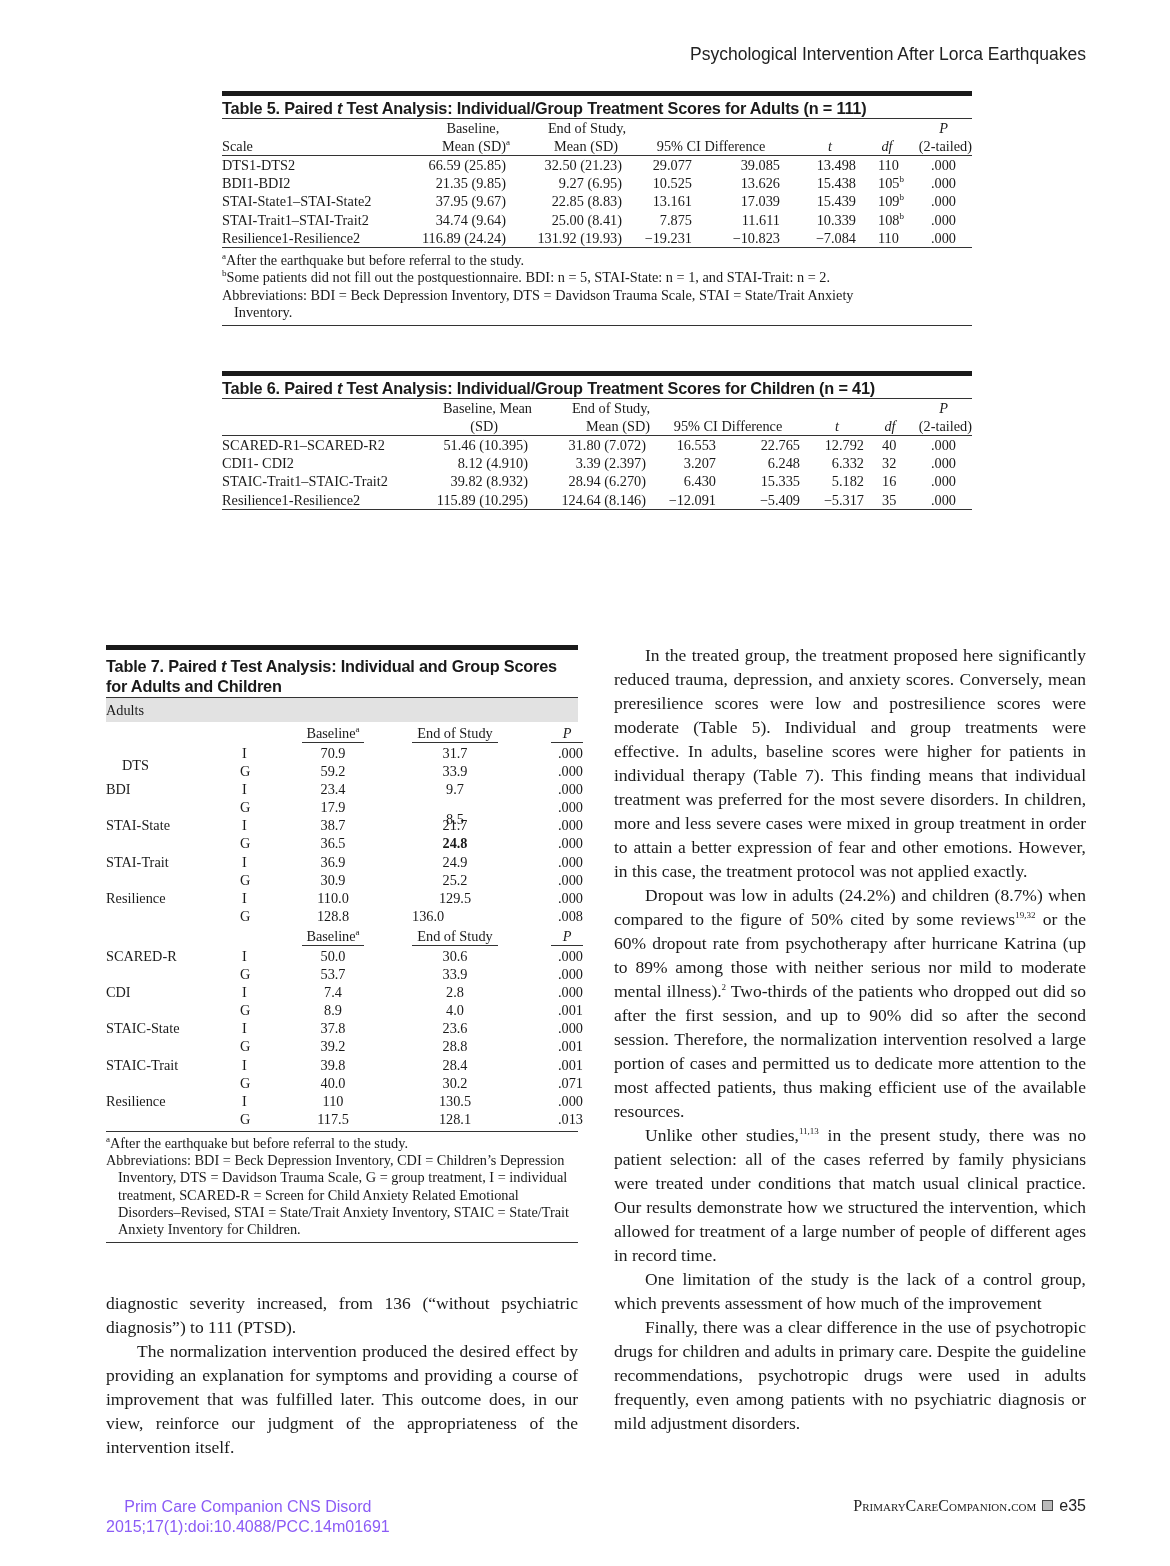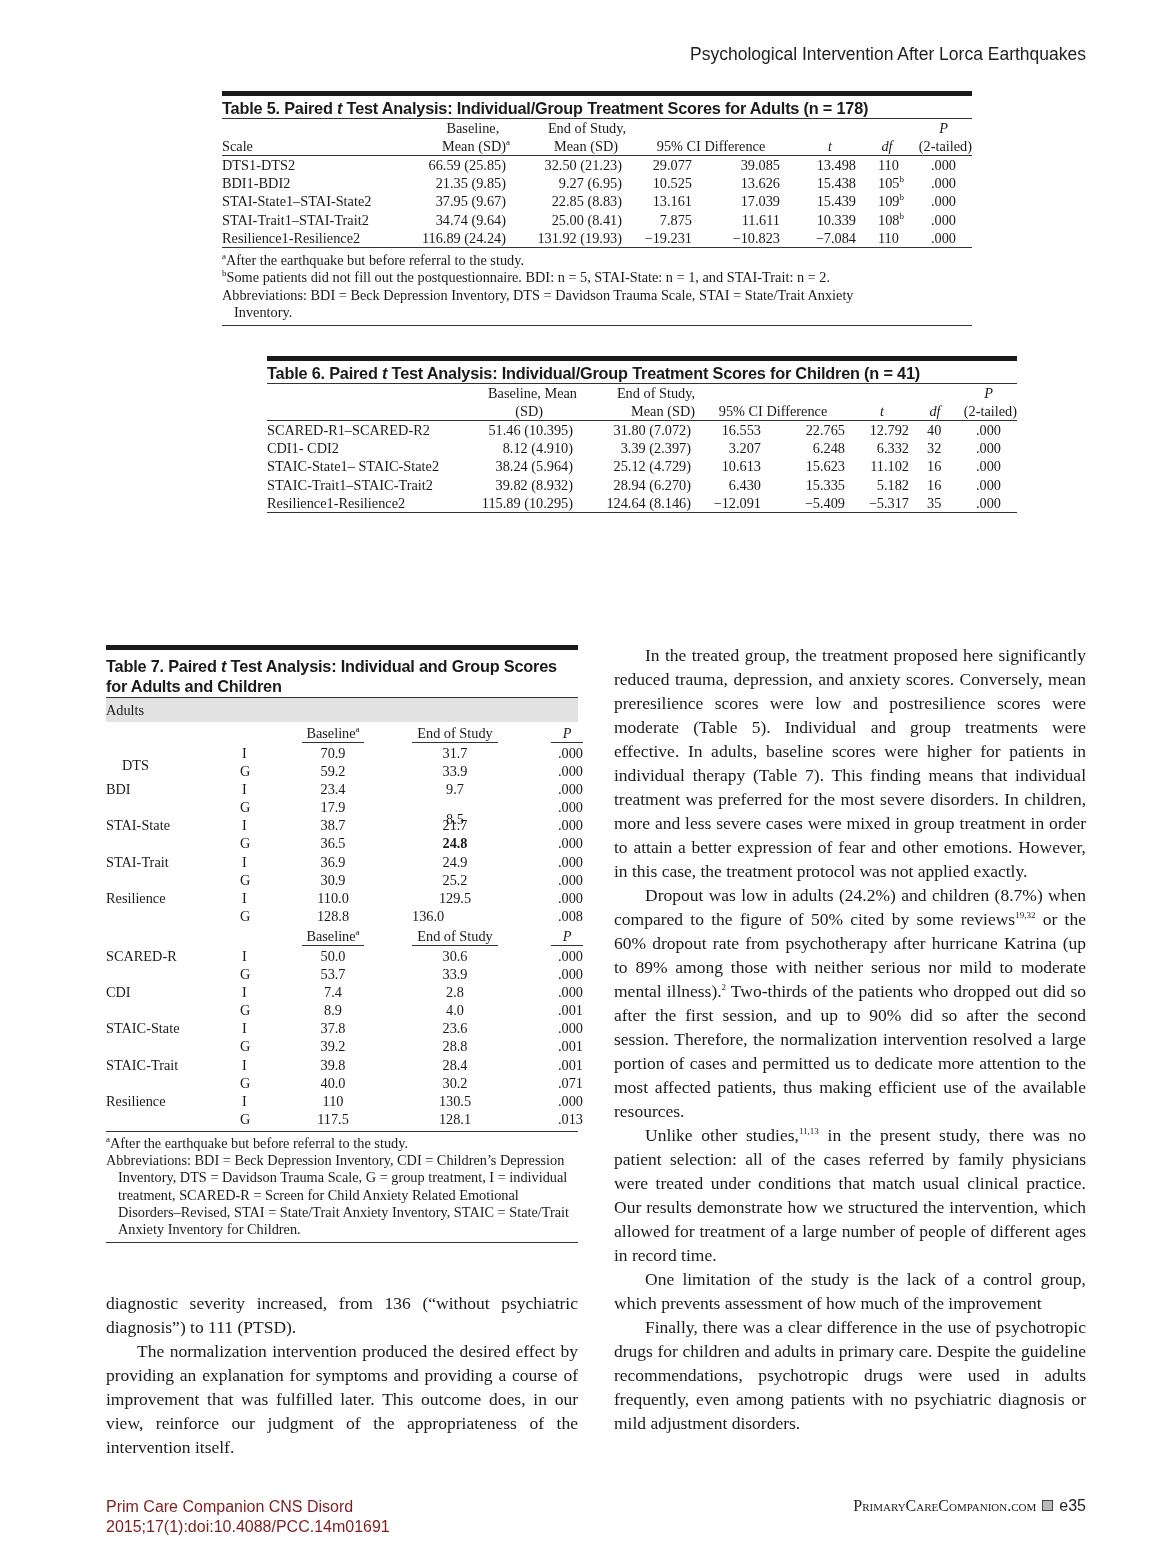--- a/index.html
+++ b/index.html
@@ -34,33 +34,33 @@
   .t7 .fn { border-top:1px solid #333; border-bottom:1px solid #333; margin-top:3px; padding:3px 0 3px 0; font-size:14.3px; line-height:17.3px; }
   .t7 .fn .hang { padding-left:12px; text-indent:-12px; }
 
   
   .col { position:absolute; font-size:17.5px; line-height:24px; text-align:justify; }
   .col p { margin:0; text-indent:0; }
   .col p.ind { text-indent:31px; }
   .col-left { left:106px; top:1291px; width:472px; }
   .col-right { left:614px; top:643px; width:472px; }
 
-  .footer-left { position:absolute; left:106px; top:1497px; font-size:16px; line-height:20px; color:#7f1d1d; }
+  .footer-left { position:absolute; left:106px; top:1497px; font-size:16px; line-height:20px; color:#8b5cf6;text-align:center; }
   .footer-right { position:absolute; right:84px; top:1497px; font-size:16px; color:#222; }
   .smallcaps { font-variant:small-caps; font-family:"Liberation Serif","DejaVu Serif",serif; font-size:16px; }
   .sq { display:inline-block; width:9px; height:9px; border:1.5px solid #444; background:#bbb; margin:0 6px; vertical-align:0px; }
 </style>
 </head>
 <body>
 
 <div class="running-head sans">Psychological Intervention After Lorca Earthquakes</div>
 
 <div class="wide-table" style="top:91px;">
   <div class="top-rule"></div>
-  <div class="caption"><span>Table 5. Paired </span><i>t</i><span> Test Analysis:  Individual/Group Treatment Scores for Adults (n = 178)</span></div>
+  <div class="caption"><span>Table 5. Paired </span><i>t</i><span> Test Analysis:  Individual/Group Treatment Scores for Adults (n = 111)</span></div>
   <table>
     <colgroup>
       <col style="width:182px">
         <col style="width:106px">
         <col style="width:116px">
         <col style="width:80px">
         <col style="width:90px">
         <col style="width:68px">
         <col style="width:46px">
         <col style="width:62px">
@@ -139,21 +139,21 @@
         </tr>
       </tbody>
   </table>
   <div class="footnotes">
     <div><sup>a</sup><span>After the earthquake but before referral to the study.</span></div>
     <div><sup>b</sup><span>Some patients did not fill out the postquestionnaire. BDI: n = 5, STAI-State: n = 1, and STAI-Trait: n = 2.</span></div>
     <div class="hang" style="padding-right:60px">Abbreviations: BDI = Beck Depression Inventory, DTS = Davidson Trauma Scale, STAI = State/Trait Anxiety Inventory.</div>
   </div>
 </div>
 
-<div class="wide-table" style="top:356px;margin-left:45px;">
+<div class="wide-table" style="top:371px;">
   <div class="top-rule"></div>
   <div class="caption"><span>Table 6. Paired </span><i>t</i><span> Test Analysis: Individual/Group Treatment  Scores for Children (n = 41)</span></div>
   <table>
     <colgroup>
       <col style="width:190px">
         <col style="width:120px">
         <col style="width:118px">
         <col style="width:80px">
         <col style="width:76px">
         <col style="width:62px">
@@ -196,30 +196,20 @@
           <td class="l" style="">CDI1- CDI2</td>
           <td class="r" style="padding-right:4px">8.12 (4.910)</td>
           <td class="r" style="padding-right:4px">3.39 (2.397)</td>
           <td class="r" style="padding-right:14px">3.207</td>
           <td class="r" style="padding-right:6px">6.248</td>
           <td class="r" style="padding-right:4px">6.332</td>
           <td class="l" style="padding-left:14px">32</td>
           <td class="r" style="padding-right:16px">.000</td>
         </tr>
         <tr>
-          <td class="l" style="">STAIC-State1– STAIC-State2</td>
-          <td class="r" style="padding-right:4px">38.24 (5.964)</td>
-          <td class="r" style="padding-right:4px">25.12 (4.729)</td>
-          <td class="r" style="padding-right:14px">10.613</td>
-          <td class="r" style="padding-right:6px">15.623</td>
-          <td class="r" style="padding-right:4px">11.102</td>
-          <td class="l" style="padding-left:14px">16</td>
-          <td class="r" style="padding-right:16px">.000</td>
-        </tr>
-        <tr>
           <td class="l" style="">STAIC-Trait1–STAIC-Trait2</td>
           <td class="r" style="padding-right:4px">39.82 (8.932)</td>
           <td class="r" style="padding-right:4px">28.94 (6.270)</td>
           <td class="r" style="padding-right:14px">6.430</td>
           <td class="r" style="padding-right:6px">15.335</td>
           <td class="r" style="padding-right:4px">5.182</td>
           <td class="l" style="padding-left:14px">16</td>
           <td class="r" style="padding-right:16px">.000</td>
         </tr>
         <tr>

